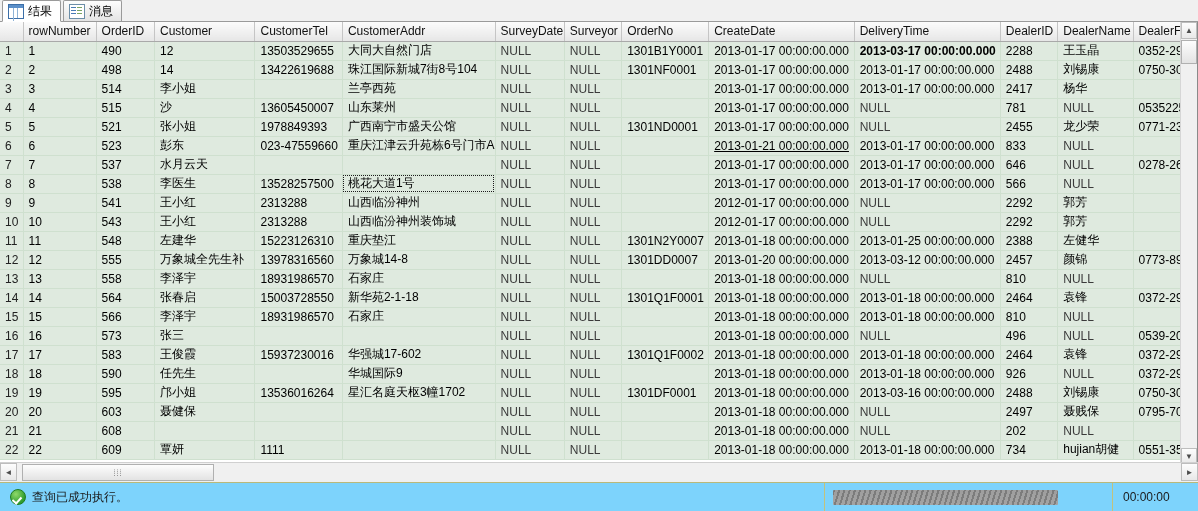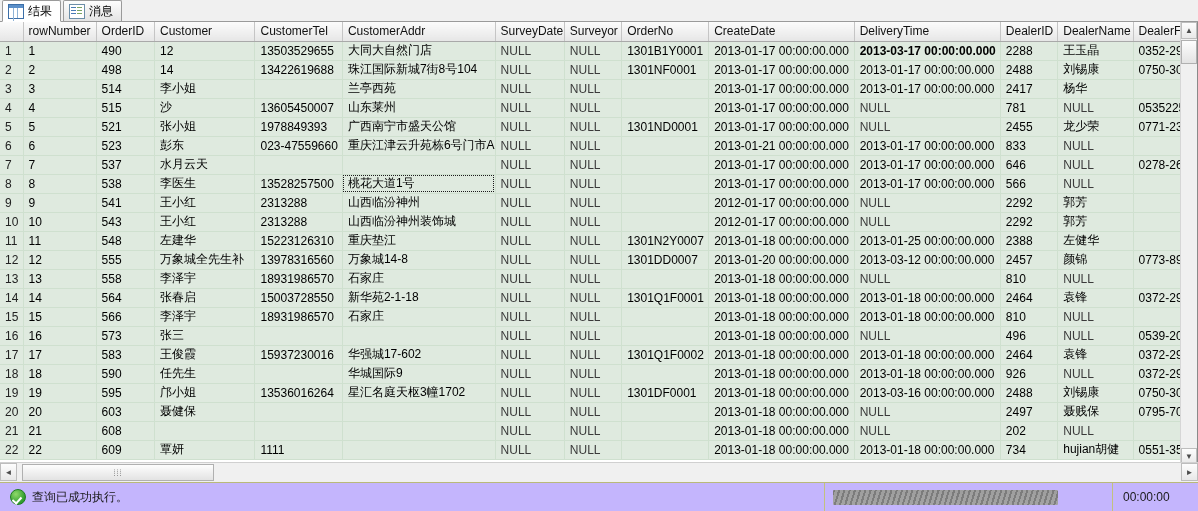--- a/index.html
+++ b/index.html
@@ -169,21 +169,21 @@
     color: #909090;
     font-size: 9px;
     letter-spacing: 1px;
     line-height: 1;
   }
   
   #status {
     position: absolute;
     left: 0; bottom: 0;
     width: 1198px; height: 29px;
-    background: #c4b5fd;
+    background: #7dd3fc;
     border-top: 1px solid #b9b97a;
     box-sizing: border-box;
     display: flex;
     align-items: center;
     font-size: 12px;
     color: #1a1a1a;
     gap: 46px;
   }
   #status .seg {
     height: 29px;
@@ -337,21 +337,21 @@
         <tr>
           <td class="rowhdr" style="width: 29px;">6</td>
           <td style="width: 80px;">6</td>
           <td style="width: 72px;">523</td>
           <td style="width: 115px;">彭东</td>
           <td style="width: 93px;">023-47559660</td>
           <td style="width: 150px;">重庆江津云升苑栋6号门市A</td>
           <td class="null" style="width: 70px;">NULL</td>
           <td class="null" style="width: 62px;">NULL</td>
           <td style="width: 93px;"></td>
-          <td style="width: 152px;">2013-01-21 00:00:00.000</td>
+          <td style="width: 152px; text-decoration: underline;">2013-01-21 00:00:00.000</td>
           <td style="width: 152px;">2013-01-17 00:00:00.000</td>
           <td style="width: 63px;">833</td>
           <td class="null" style="width: 78px;">NULL</td>
           <td style="width: 62px;"></td>
         </tr>
         <tr>
           <td class="rowhdr" style="width: 29px;">7</td>
           <td style="width: 80px;">7</td>
           <td style="width: 72px;">537</td>
           <td style="width: 115px;">水月云天</td>

